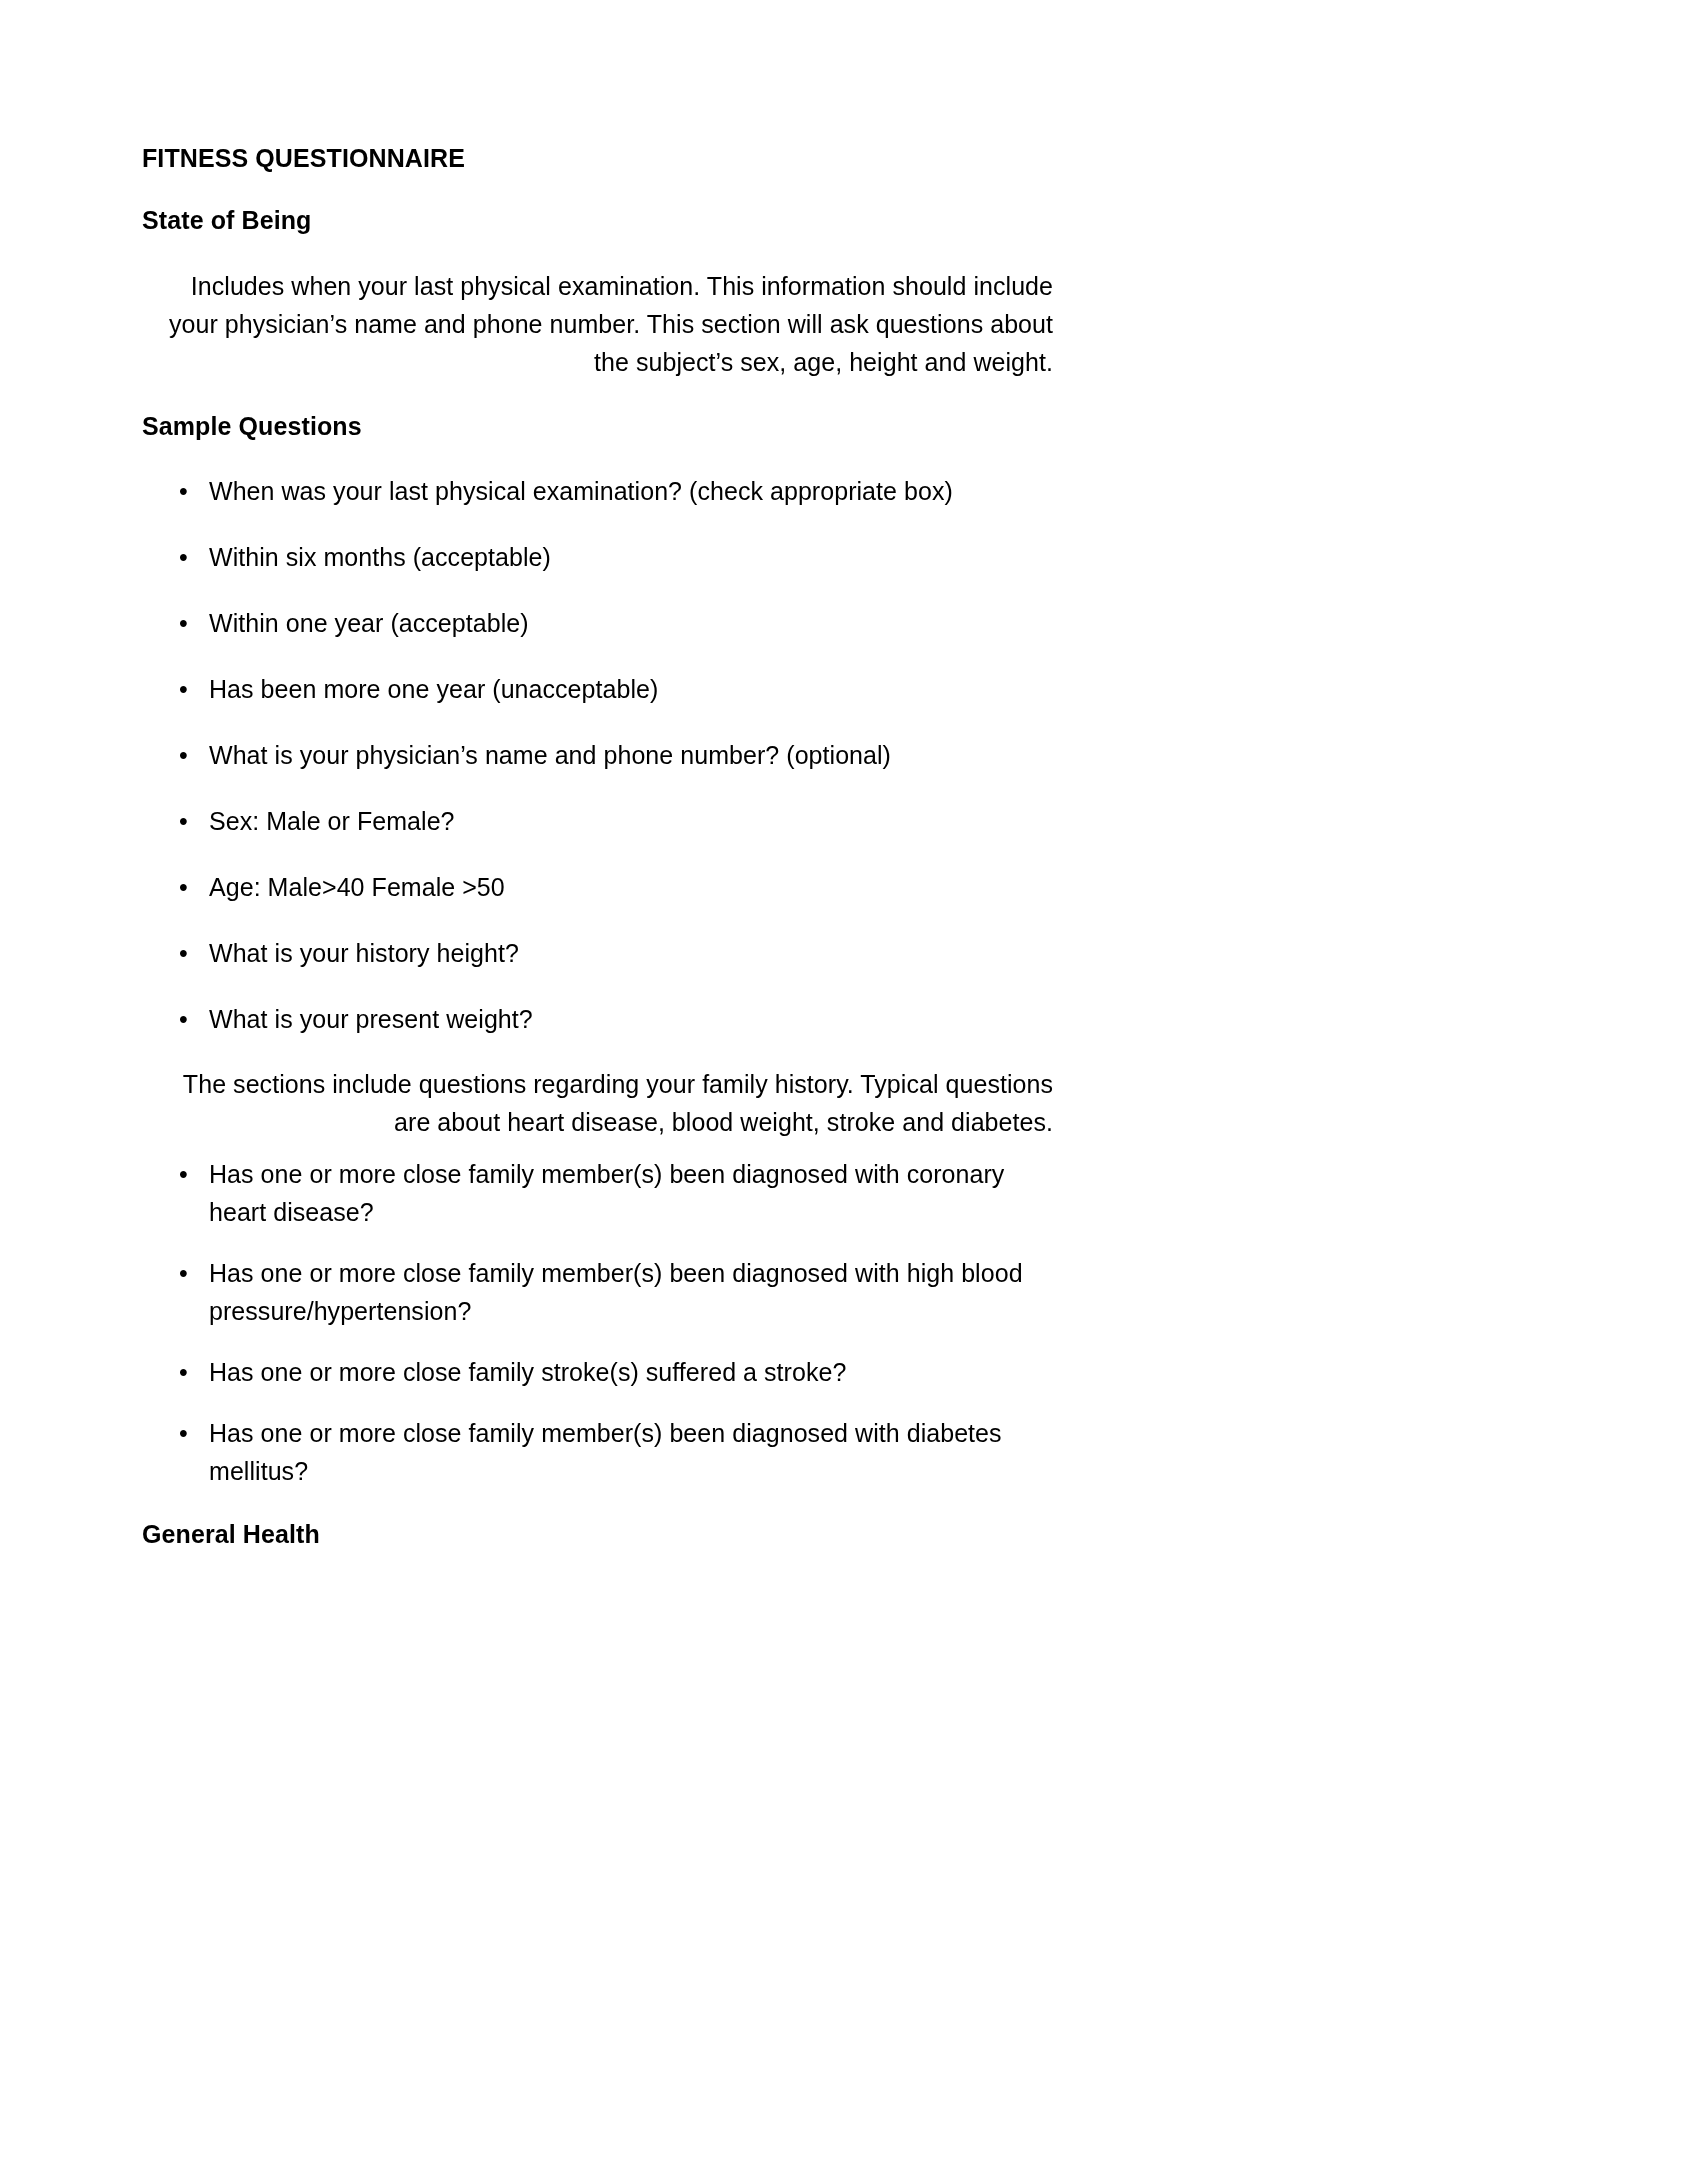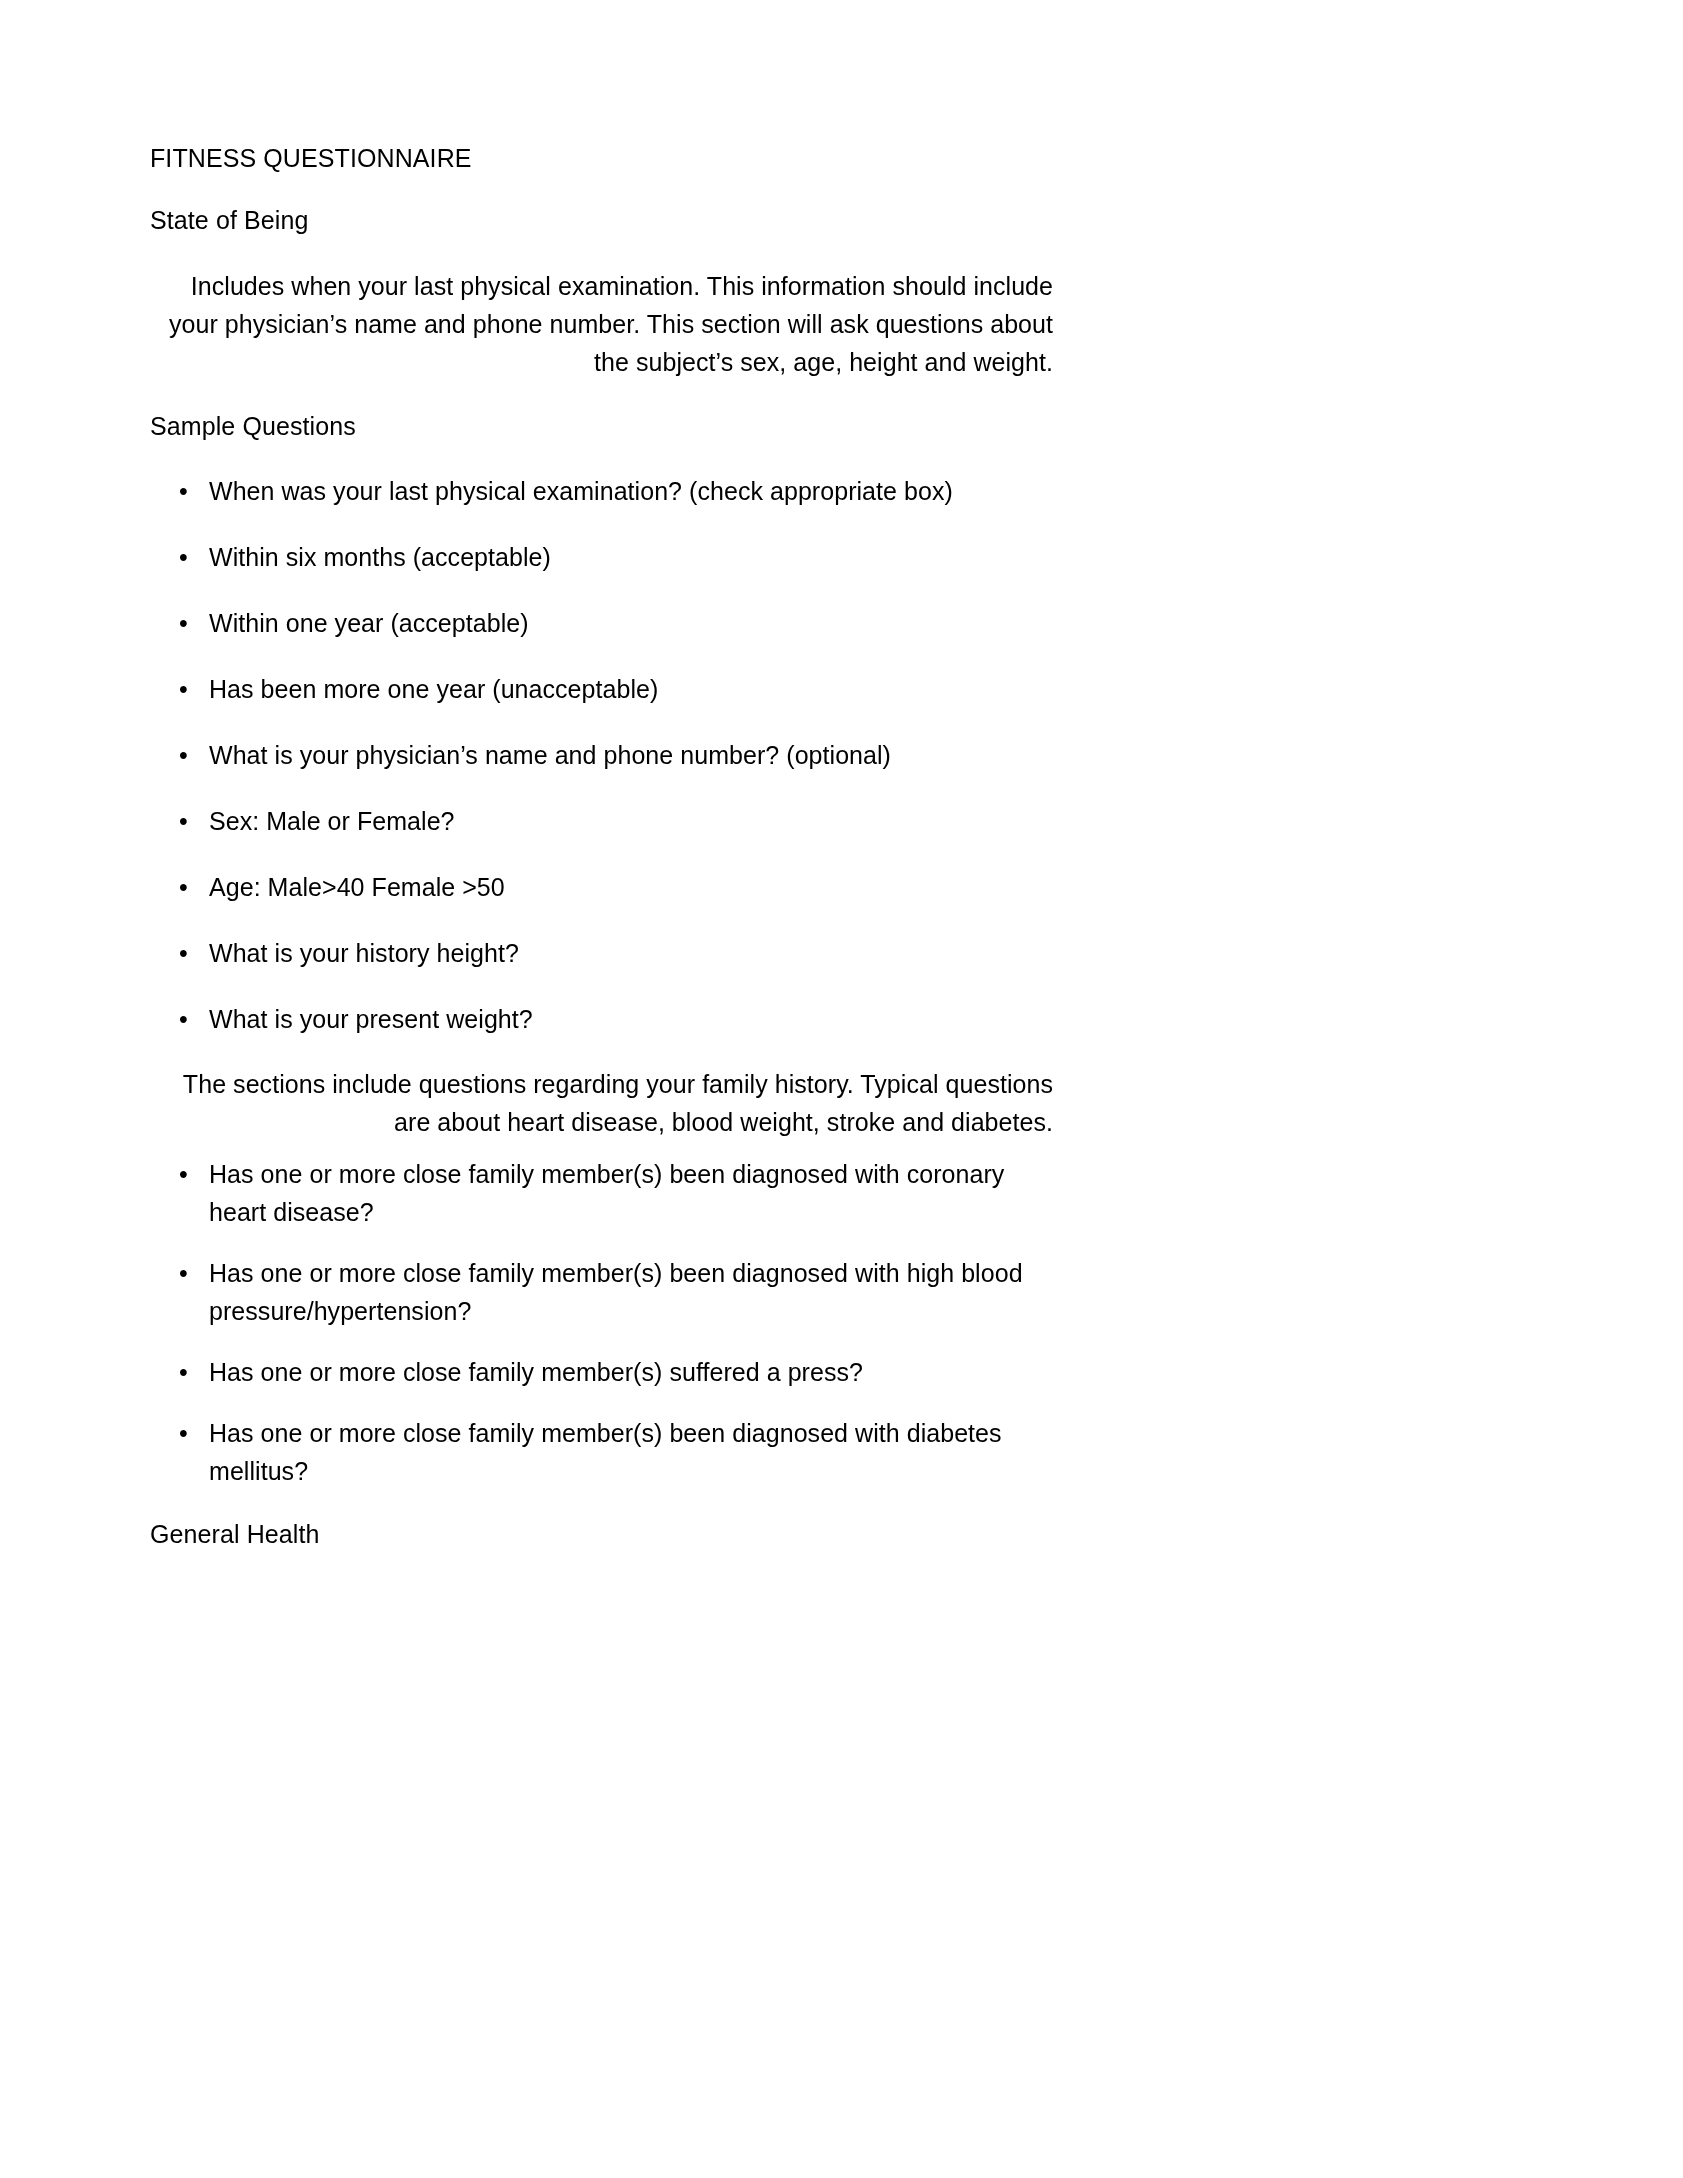--- a/index.html
+++ b/index.html
@@ -24,23 +24,23 @@
     padding: 142px 634px 0px 142px;
   }
 
   .doc-body {
     width: 911px;
   }
 
   
   .heading {
     font-size: 25px;
-    font-weight: normal;
+    font-weight: bold;
     line-height: 1.33;
-    margin: 0 0 29px 8px;
+    margin: 0 0 29px 0;
     letter-spacing: 0.1px;
   }
 
   .para {
     font-size: 25px;
     font-weight: normal;
     line-height: 1.52;
     margin: 0 0 29px 0;
     letter-spacing: 0.05px;
     text-align: right;
@@ -164,21 +164,21 @@
       <li>
         <span class="bullet-glyph">•</span>
         <span class="li-text">Has one or more close family member(s) been diagnosed with coronary heart disease?</span>
       </li>
       <li>
         <span class="bullet-glyph">•</span>
         <span class="li-text">Has one or more close family member(s) been diagnosed with high blood pressure/hypertension?</span>
       </li>
       <li>
         <span class="bullet-glyph">•</span>
-        <span class="li-text">Has one or more close family member(s) suffered a press?</span>
+        <span class="li-text">Has one or more close family stroke(s) suffered a stroke?</span>
       </li>
       <li>
         <span class="bullet-glyph">•</span>
         <span class="li-text">Has one or more close family member(s) been diagnosed with diabetes mellitus?</span>
       </li>
     </ul>
 
     <div class="heading">General Health</div>
 
   </div>

